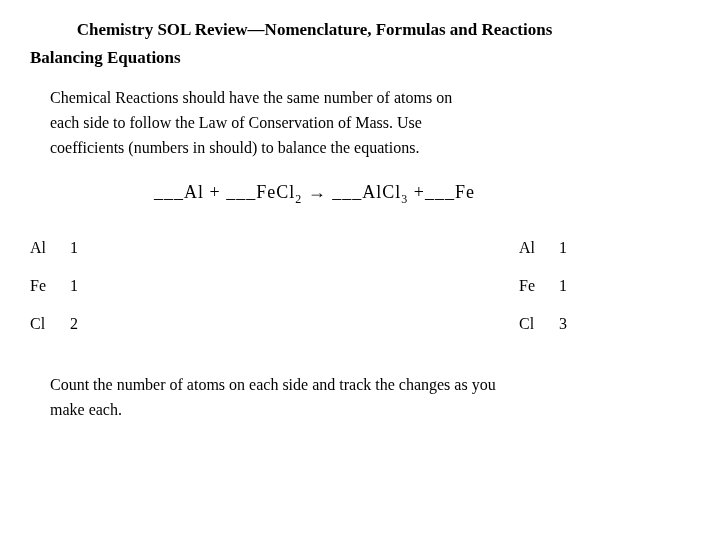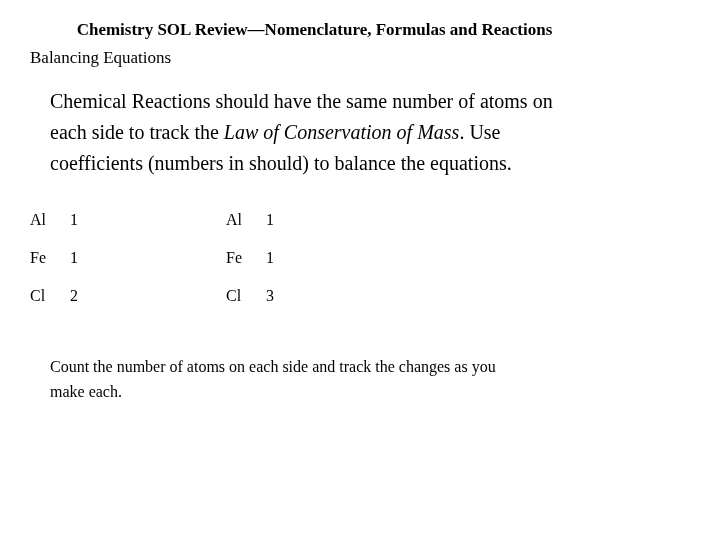--- a/index.html
+++ b/index.html
@@ -26,51 +26,50 @@
     }
 
     .page-title {
       text-align: center;
       font-weight: bold;
       font-size: 17px;
       margin-bottom: 8px;
     }
 
     .section-title {
-      font-weight: normal;
+      font-weight: bold;
       font-size: 17px;
       margin-bottom: 18px;
     }
 
     .intro-text {
       margin-left: 20px;
       margin-bottom: 22px;
       line-height: 1.55;
-      font-size: 20px;
+      font-size: 16px;
     }
 
     .intro-text .italic {
-      font-style: italic;
     }
 
     .equation-line {
       text-align: center;
       font-size: 18px;
       margin-bottom: 22px;
       letter-spacing: 1px;
     }
 
     .equation-line sub {
       font-size: 12px;
       vertical-align: sub;
     }
 
     .atom-table {
       display: flex;
-      justify-content: flex-start;
+      justify-content: space-between;
       margin-bottom: 10px;
       gap: 116px;
     }
 
     .atom-section {
       display: flex;
       flex-direction: column;
       gap: 0;
     }
 
@@ -88,44 +87,47 @@
     }
 
     .atom-count {
       width: 40px;
       font-size: 16px;
       padding: 10px 0;
     }
 
     .footer-text {
       margin-left: 20px;
-      margin-top: 40px;
+      margin-top: 30px;
       line-height: 1.55;
       font-size: 16px;
     }
   </style>
 </head>
 <body>
 
 <div class="page-container">
 
   <div class="page-title">
     <span>Chemistry SOL Review—Nomenclature, Formulas and Reactions</span>
   </div>
 
   <div class="section-title">
     <span>Balancing Equations</span>
   </div>
 
   <div class="intro-text">
     <span>Chemical Reactions should have the same number of atoms on</span><br>
-    <span>each side to track the </span><span class="italic">Law of Conservation of Mass</span><span>.  Use</span><br>
+    <span>each side to follow the </span><span class="italic">Law of Conservation of Mass</span><span>.  Use</span><br>
     <span>coefficients (numbers in should) to balance the equations.</span>
   </div>
 
+  <div class="equation-line">
+    <span>___Al + ___FeCl</span><sub>2</sub><span> → ___AlCl</span><sub>3</sub><span> +___Fe</span>
+  </div>
 
   <div class="atom-table">
 
     <div class="atom-section">
       <div class="atom-row">
         <span class="atom-symbol">Al</span>
         <span class="atom-count">1</span>
       </div>
       <div class="atom-row">
         <span class="atom-symbol">Fe</span>

